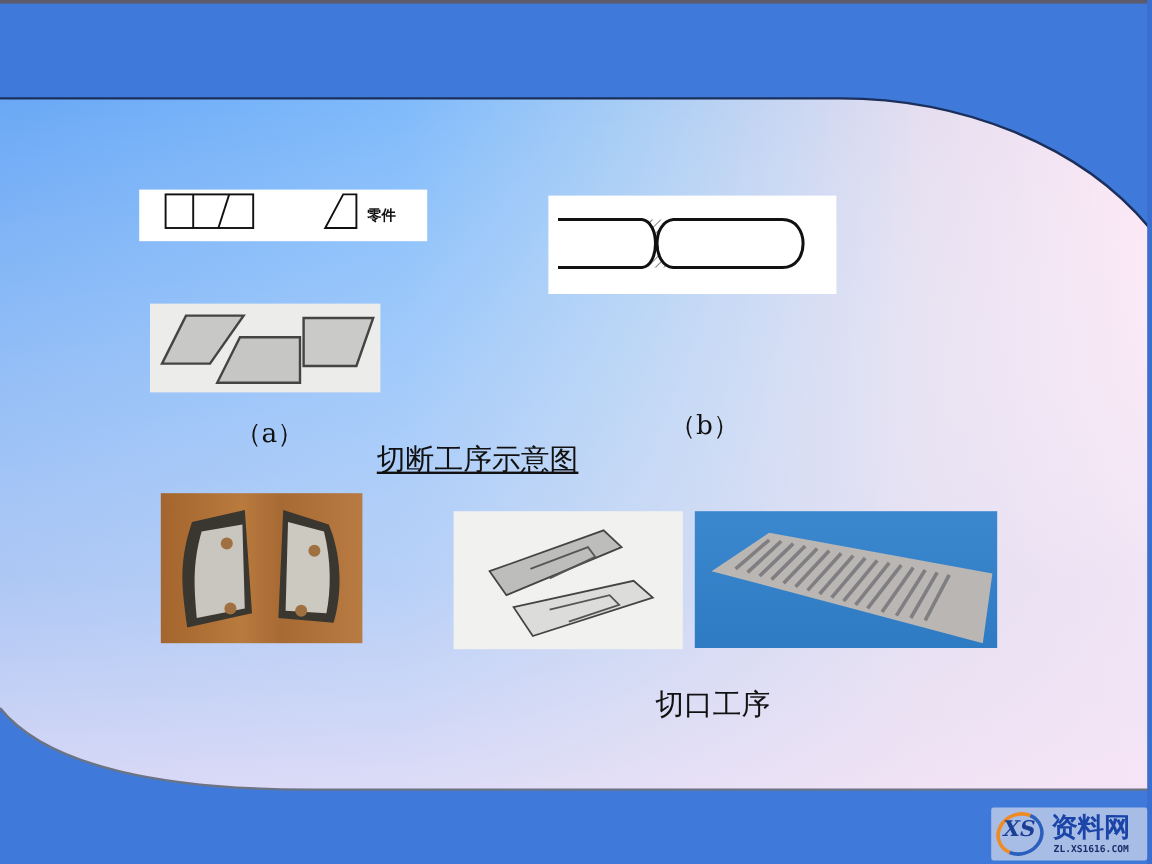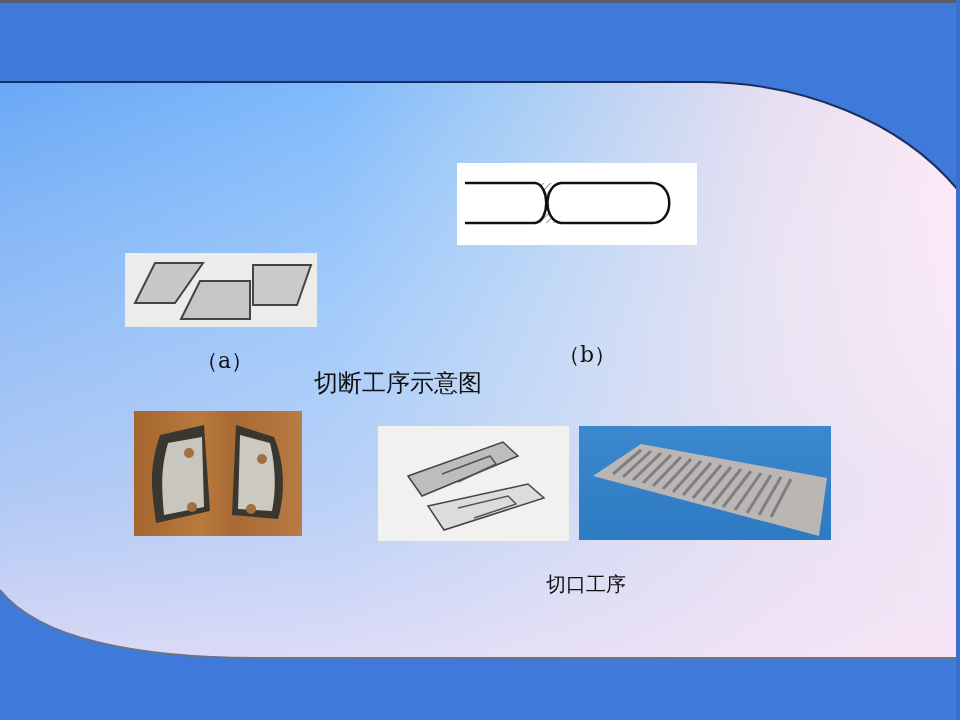--- a/index.html
+++ b/index.html
@@ -37,20 +37,29 @@
     </defs>
     <rect x="0" y="0" width="960" height="720" fill="#3f7adb"></rect>
     <path d="M0,82 L700,82 C800,82 900,120 958,190 L958,658 L258,658 C140,658 40,640 0,590 Z" fill="url(#cg)"></path>
     <path d="M0,82 L700,82 C800,82 900,120 958,190 L958,658 L258,658 C140,658 40,640 0,590 Z" fill="url(#cgv)"></path>
     <path d="M0,82 L700,82 C800,82 900,120 958,190" fill="none" stroke="#1b2f5c" stroke-width="2"></path>
     <path d="M0,590 C40,640 140,658 258,658 L958,658" fill="none" stroke="#6b7386" stroke-width="2"></path>
     <rect x="0" y="0" width="960" height="3" fill="#5b5b6b"></rect>
     <rect x="956" y="0" width="4" height="720" fill="#3a6fcf"></rect>
   </svg>
 
+  <div class="panel" style="left:116px; top:158px; width:240px; height:43px;">
+    <svg width="240" height="43">
+      <rect x="22" y="4" width="73" height="28" fill="none" stroke="#111" stroke-width="1.6"></rect>
+      <line x1="45" y1="4" x2="45" y2="32" stroke="#111" stroke-width="1.6"></line>
+      <line x1="75" y1="4" x2="66" y2="32" stroke="#111" stroke-width="1.6"></line>
+      <polygon points="170,4 181,4 181,32 155,32" fill="none" stroke="#111" stroke-width="1.6"></polygon>
+    </svg>
+    <span class="lbl" style="left:190px; top:13px; font: bold 12px 'DejaVu Sans', sans-serif;">零件</span>
+  </div>
 
   <div class="panel" style="left:457px; top:163px; width:240px; height:82px;">
     <svg width="240" height="82">
       <defs>
         <pattern id="hatch" width="5" height="5" patternUnits="userSpaceOnUse" patternTransform="rotate(45)">
           <line x1="0" y1="0" x2="0" y2="5" stroke="#333" stroke-width="1"></line>
         </pattern>
       </defs>
       <path d="M78,20 C92,24 92,56 78,60 L104,60 C88,56 88,24 104,20 Z" fill="url(#hatch)"></path>
       <path d="M8,20 L78,20 C93,22 93,58 78,60 L8,60" fill="none" stroke="#111" stroke-width="2.5"></path>
@@ -61,21 +70,21 @@
   <div class="img-box" style="left:125px; top:253px; width:192px; height:74px; background:#ececea;">
     <svg width="192" height="74">
       <polygon points="30,10 78,10 50,50 10,50" fill="#c8c8c6" stroke="#444" stroke-width="2"></polygon>
       <polygon points="75,28 125,28 125,66 56,66" fill="#c6c6c4" stroke="#444" stroke-width="2"></polygon>
       <polygon points="128,12 186,12 172,52 128,52" fill="#cacac8" stroke="#444" stroke-width="2"></polygon>
     </svg>
   </div>
 
   <span class="lbl" style="left:196px; top:346px; font-size:22px;">（a）</span>
   <span class="lbl" style="left:558px; top:340px; font-size:22px;">（b）</span>
-  <span class="lbl" style="left:314px; top:367px; font-size:24px;">切断工序示意图</span>
+  <span class="lbl" style="left:314px; top:367px; font-size:24px;text-decoration:underline;">切断工序示意图</span>
 
   <div class="img-box" style="left:134px; top:411px; width:168px; height:125px; background:linear-gradient(90deg,#a4652e,#b97a3e 40%,#a86a34 60%,#b87b42);">
     <svg width="168" height="125">
       <path d="M26,24 L70,14 L76,100 L22,112 C18,80 14,60 26,24 Z" fill="#3a3630"></path>
       <path d="M34,32 L68,26 L70,96 L30,104 C28,80 26,60 34,32 Z" fill="#c8c6be"></path>
       <path d="M102,14 L140,26 C150,50 152,80 144,108 L98,104 Z" fill="#3a3630"></path>
       <path d="M106,24 L136,32 C142,56 142,80 138,100 L104,98 Z" fill="#ccc9c0"></path>
       <circle cx="55" cy="42" r="5" fill="#a07040"></circle>
       <circle cx="58" cy="96" r="5" fill="#a07040"></circle>
       <circle cx="128" cy="48" r="5" fill="#a07040"></circle>
@@ -109,16 +118,22 @@
         <line x1="162" y1="43" x2="134" y2="78"></line>
         <line x1="172" y1="45" x2="144" y2="81"></line>
         <line x1="182" y1="47" x2="156" y2="84"></line>
         <line x1="192" y1="49" x2="168" y2="87"></line>
         <line x1="202" y1="51" x2="180" y2="89"></line>
         <line x1="212" y1="53" x2="192" y2="91"></line>
       </g>
     </svg>
   </div>
 
-  <span class="lbl" style="left:546px; top:571px; font-size:20px;">切口工序</span>
+  <span class="lbl" style="left:546px; top:571px; font-size:24px;">切口工序</span>
 
+  <div class="logo">
+    <div class="xs"></div>
+    <span class="xs-text">XS</span>
+    <span class="cn">资料网</span>
+    <span class="url">ZL.XS1616.COM</span>
+  </div>
 
 </div>
 
 </body></html>

